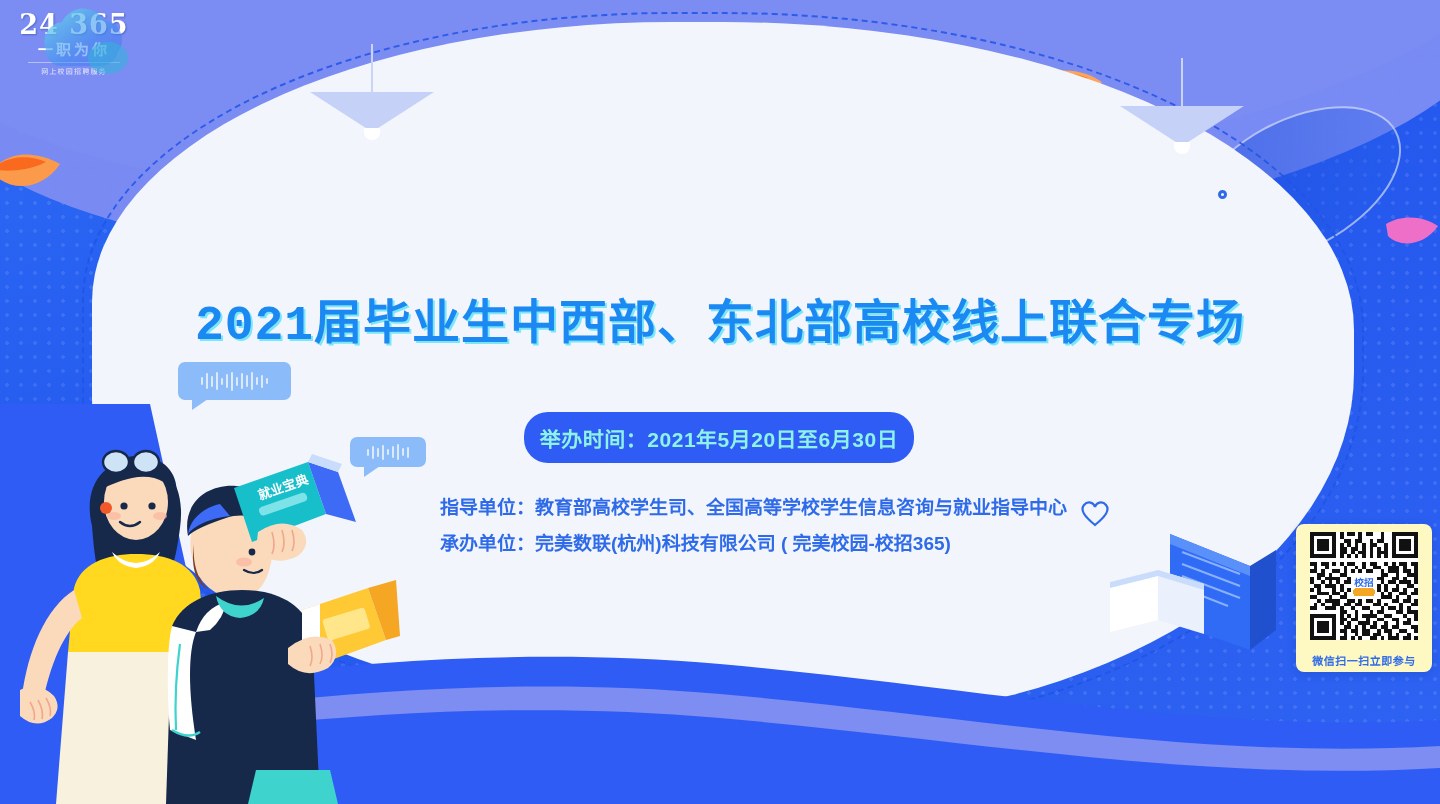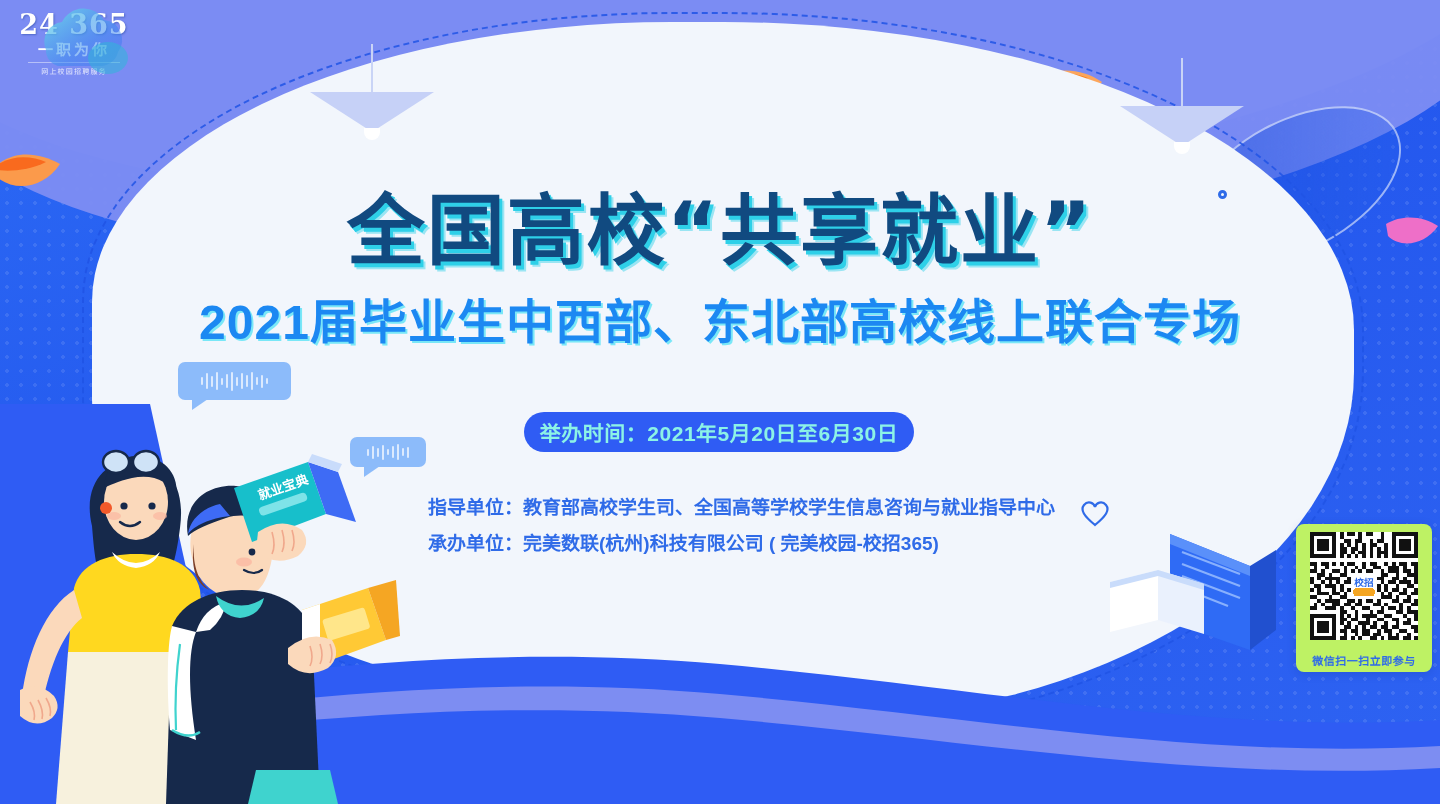--- a/index.html
+++ b/index.html
@@ -104,52 +104,52 @@
     font-family:"DejaVu Sans","Liberation Sans",sans-serif;
     white-space:nowrap;
   }
   .title-sub{
     position:absolute; left:0; right:0; top:283px;
     text-align:center;
     font-size:48px; font-weight:800;
     letter-spacing:1px;
     color:#1C88F2;
     text-shadow:2px 2px 0 rgba(80,225,245,.75);
-    font-family:Liberation Sans, sans-serif;
+    font-family:Liberation Mono, monospace;
     white-space:nowrap;
   }
 
   
   .date-pill{
     position:absolute; left:524px; top:412px;
-    width:390px; height:40px;
+    width:390px; height:51px;
     background:#2F5CF4;
     border-radius:24px;
     display:flex; align-items:center; justify-content:center;
     color:#8CF3E6;
     font-size:21px; font-weight:700;
     letter-spacing:.5px;
     white-space:nowrap;
   }
 
   
   .orgs{
-    position:absolute; left:428px; top:492px;
+    position:absolute; left:440px; top:492px;
     color:#2F6BE8;
     font-size:19px; font-weight:700;
     line-height:32px;
     white-space:nowrap;
   }
   .orgs div{ margin-bottom:4px; }
 
   
   .qr-card{
     position:absolute; right:8px; top:524px;
     width:136px; height:148px;
-    background:#bef264;
+    background:#fef9c3;
     border-radius:8px;
     box-shadow:0 2px 10px rgba(10,40,120,.18);
     padding:8px 8px 4px;
     display:flex; flex-direction:column; align-items:center;
   }
   .qr-img{ width:118px; height:110px; }
   .qr-cap{
     margin-top:12px;
     font-size:11px; font-weight:700; color:#2F6BE8;
     letter-spacing:.5px; white-space:nowrap;
@@ -259,21 +259,20 @@
       </defs>
       <path d="M38 44 a20 20 0 0 1 16-28 a24 24 0 0 1 42-2 a20 20 0 0 1 14 32 a18 18 0 0 1-16 14 H50 a16 16 0 0 1-12-16 Z" fill="url(#cg)"></path>
       <ellipse cx="100" cy="52" rx="20" ry="16" fill="#2FB6D8" opacity=".55"></ellipse>
     </svg>
     <div class="num">24 365</div>
     <div class="slogan">一职为你</div>
     <div class="rule"></div>
     <div class="sub">网上校园招聘服务</div>
   </div>
 
-  <div class="title-main">全国高校“共享就业”</div>
   <div class="title-sub">2021届毕业生中西部、东北部高校线上联合专场</div>
   <div class="dot-ring"></div>
 
   <div class="bubble" style="left:178px; top:362px; width:113px; height:38px;">
     <div class="bar" style="height:8px"></div>
       <div class="bar" style="height:16px"></div>
     <div class="bar" style="height:11px"></div>
       <div class="bar" style="height:18px"></div>
     <div class="bar" style="height:7px"></div>
       <div class="bar" style="height:14px"></div>

